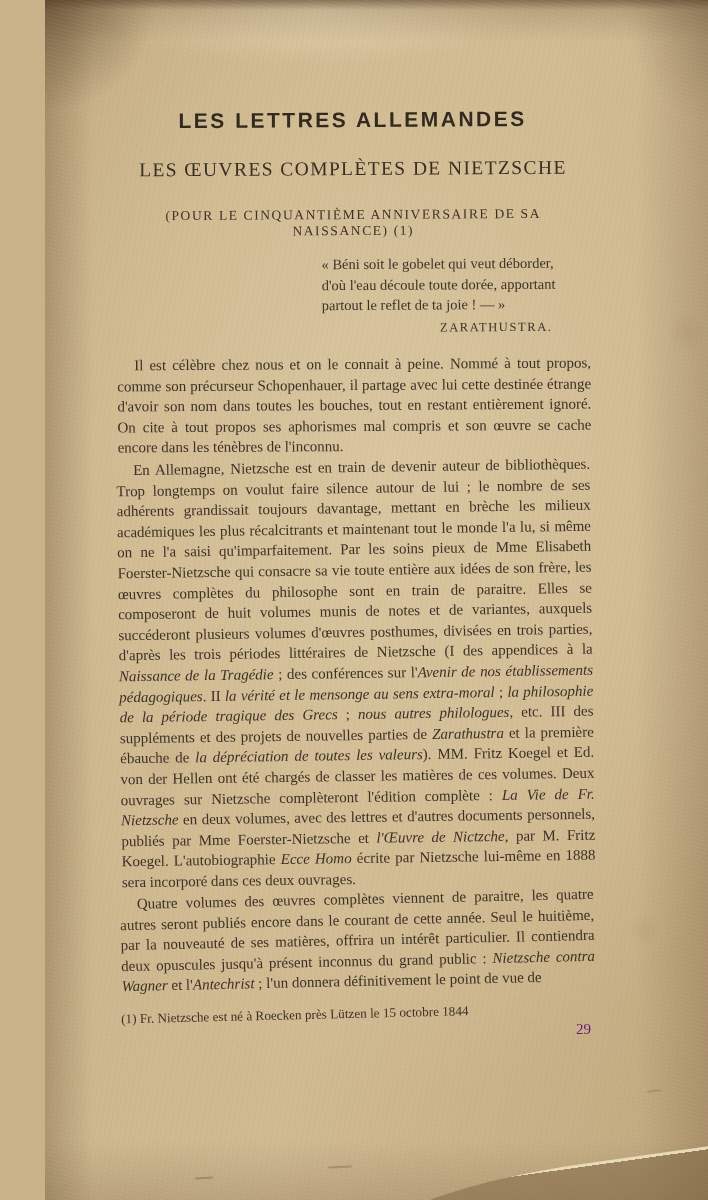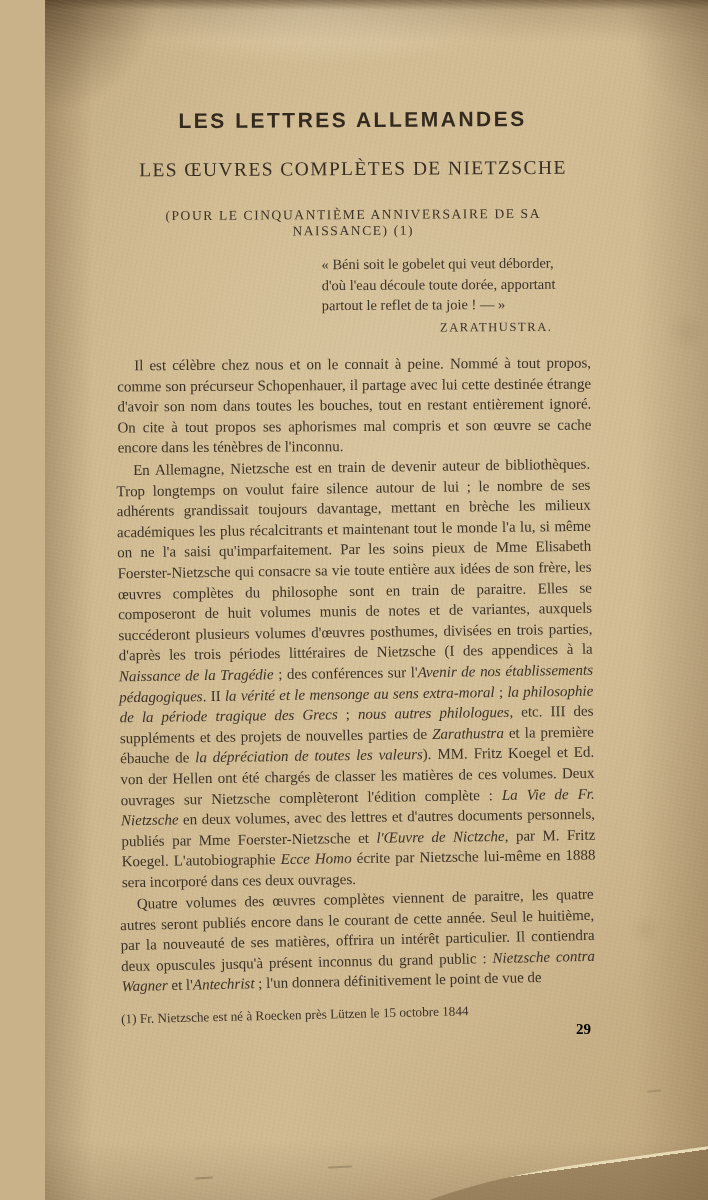--- a/index.html
+++ b/index.html
@@ -82,21 +82,21 @@
   .para { margin: 0; text-indent: 17px; }
   .p2 { transform: rotate(-0.45deg); }
   .p3 { transform: rotate(-0.9deg); }
   .footnote {
     margin-top: 14px; width: 452px;
     font-size: 13.2px; transform: rotate(-1deg);
     color: #3c3126;
   }
   .pagenum {
     position: absolute; left: 531px; top: 1021px;
-    font-size: 15px; color: #000000; z-index: 2; font-weight: bold;
+    font-size: 15px; color: #701a75; z-index: 2;
   }
   .watermark {
     position: absolute; left: 335px; top: 999px;
     font-family: "Liberation Sans", sans-serif;
     font-size: 37px; letter-spacing: 0.5px;
     color: #1f6bf2; white-space: nowrap;
     z-index: 5; opacity: .95;
   }
 </style>
 </head>

